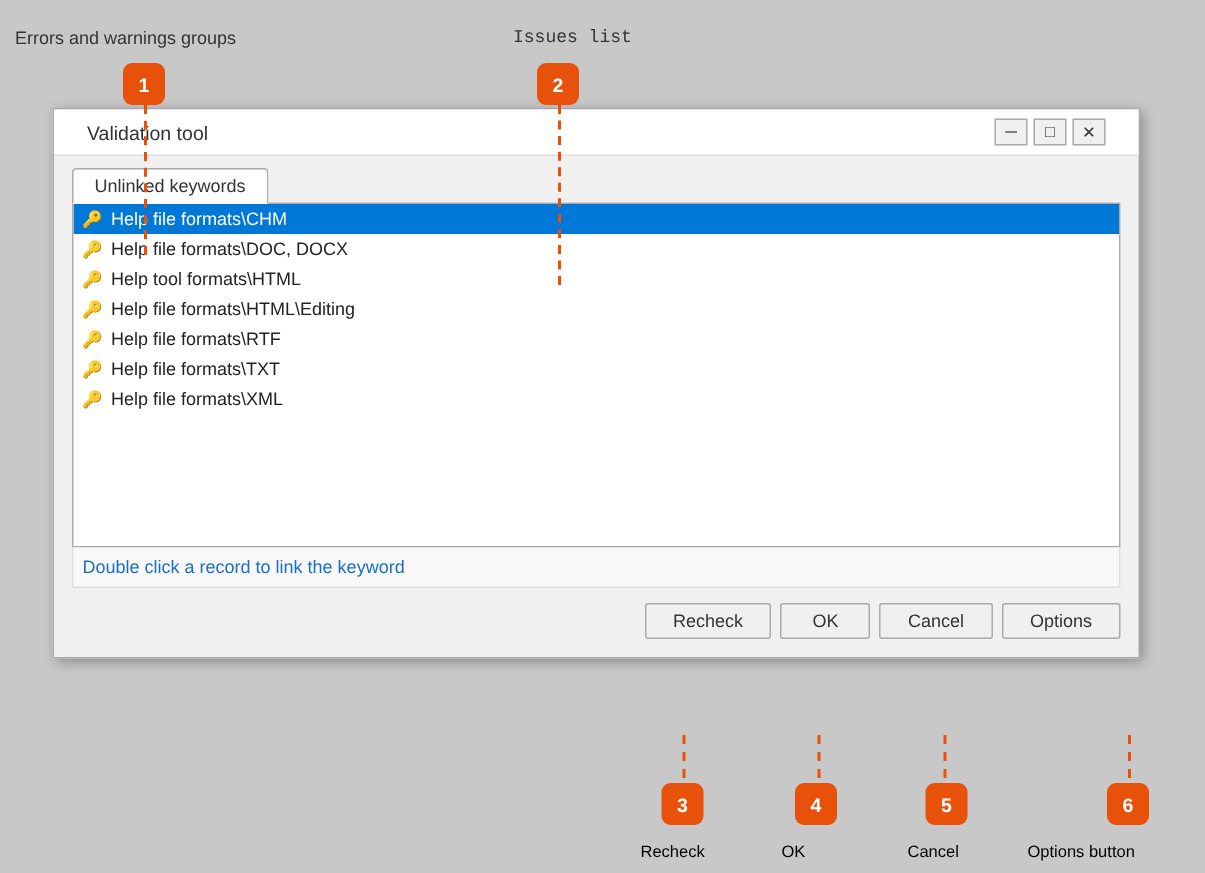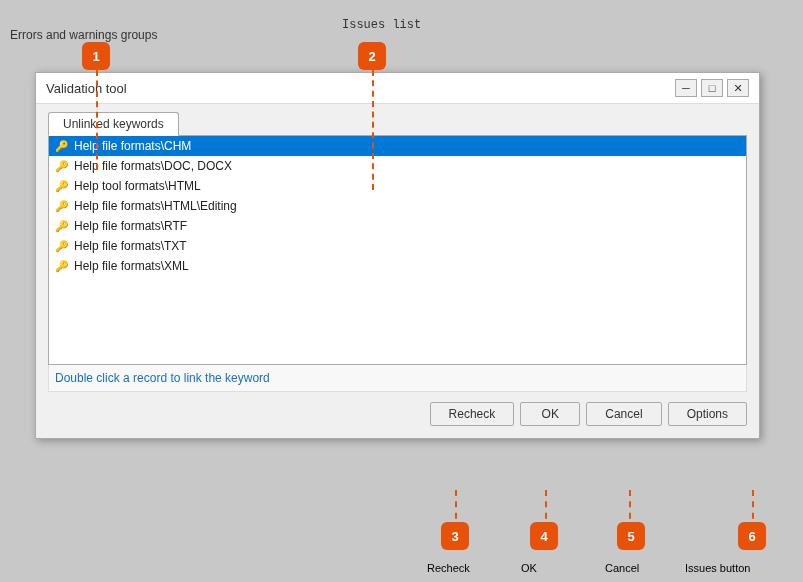--- a/index.html
+++ b/index.html
@@ -48,21 +48,21 @@
       top: 72px;
       left: 35px;
       width: 725px;
       background: #f0f0f0;
       border: 1px solid #aaa;
       box-shadow: 2px 2px 8px rgba(0,0,0,0.3);
     }
 
     .dialog-titlebar {
       background: #fff;
-      padding: 6px 10px;
+      padding: 6px 22px;
       display: flex;
       align-items: center;
       justify-content: space-between;
       border-bottom: 1px solid #ddd;
       user-select: none;
     }
 
     .dialog-title {
       font-size: 13px;
       color: #333;
@@ -183,21 +183,21 @@
       font-size: 12px;
       color: #333;
       border-radius: 2px;
       min-width: 60px;
       text-align: center;
     }
   </style>
 </head>
 <body>
 
-<div class="annotation-label" style="top:28px; left:10px;">
+<div class="annotation-label" style="top:18px; left:10px;">
   <span>Errors and warnings groups</span>
 </div>
 
 <div class="annotation-label" style="top:18px; left:342px;font-family:Liberation Mono, monospace;">
   <span>Issues list</span>
 </div>
 
 <div class="annotation-circle" style="top:42px; left:82px;">
   <span>1</span>
 </div>
@@ -284,14 +284,14 @@
 <div style="position:absolute; bottom:8px; left:427px; font-size:11px; text-align:center;">
   <span>Recheck</span>
 </div>
 <div style="position:absolute; bottom:8px; left:521px; font-size:11px; text-align:center;">
   <span>OK</span>
 </div>
 <div style="position:absolute; bottom:8px; left:605px; font-size:11px; text-align:center;">
   <span>Cancel</span>
 </div>
 <div style="position:absolute; bottom:8px; left:685px; font-size:11px; text-align:center;">
-  <span>Issues button</span>
+  <span>Options button</span>
 </div>
 
 </body></html>

